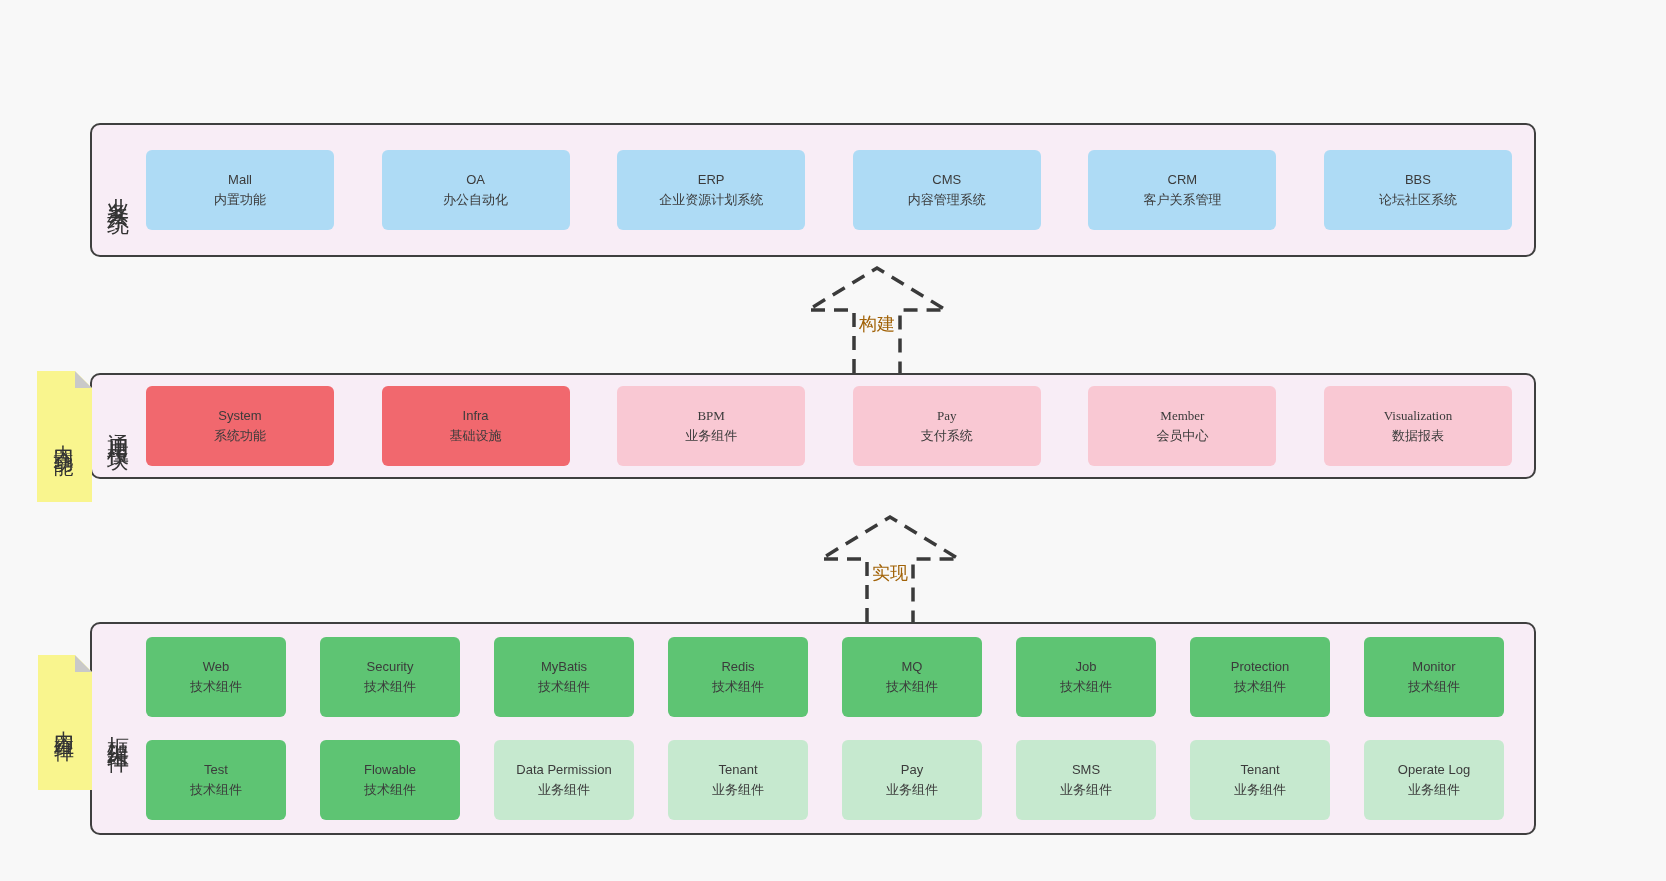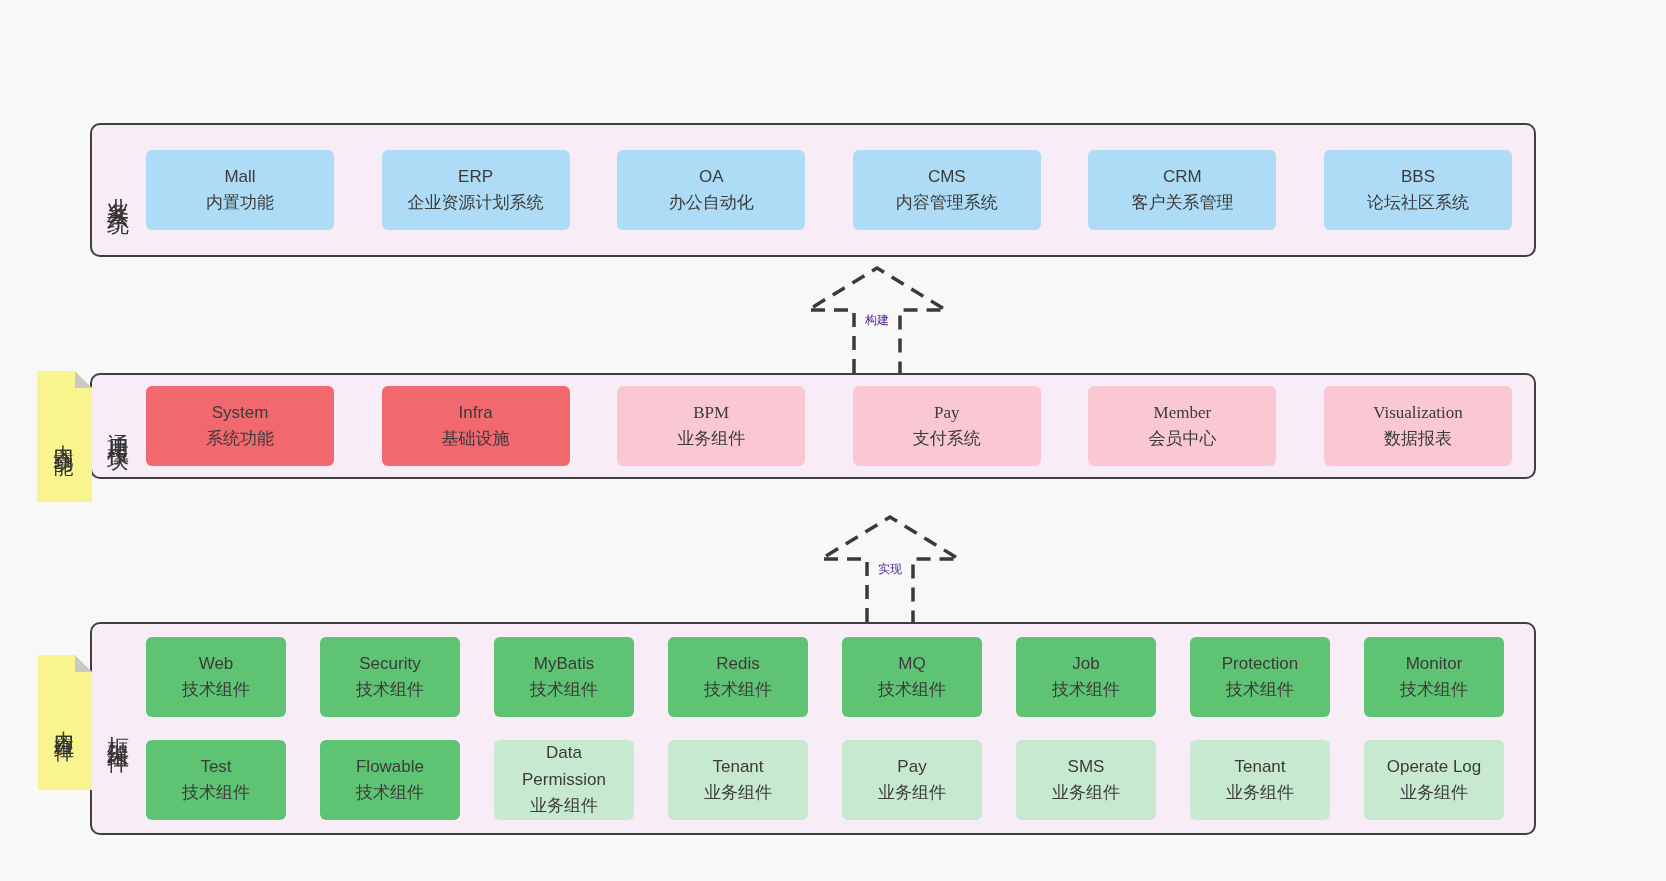--- a/index.html
+++ b/index.html
@@ -22,21 +22,21 @@
                writing-mode:vertical-rl;text-orientation:upright;font-size:22px;
                letter-spacing:5px;color:#333;}
   .items{flex:1;display:flex;align-items:center;justify-content:space-between;
          padding:0 22px 0 2px;}
   .items-col{flex:1;display:flex;flex-direction:column;justify-content:center;gap:23px;
              padding:0 30px 0 2px;}
   .items-col .row{display:flex;align-items:center;justify-content:space-between;}
 
   .item{box-sizing:border-box;border-radius:6px;display:flex;flex-direction:column;
         align-items:center;justify-content:center;text-align:center;
-        font-size:17px;line-height:1.55;color:var(--text);}
+        font-size:13px;line-height:1.55;color:var(--text);}
   .layer-1 .item,.layer-2 .item{width:188px;height:80px;}
   .layer-3 .item{width:140px;height:80px;}
   .item.blue{background:var(--blue);}
   .item.red{background:var(--red);}
   .item.pink{background:var(--pink);font-family:Liberation Serif, serif;}
   .item.green{background:var(--green);}
   .item.lightgreen{background:var(--lightgreen);}
   .layer-3 .item-name{max-width:112px;}
 
   .note{position:absolute;box-sizing:border-box;background:var(--yellow);z-index:3;
@@ -48,41 +48,41 @@
   .note-2{left:38px;top:655px;width:54px;height:135px;}
   .note .fold{position:absolute;top:0;right:0;width:17px;height:17px;background:var(--fold);
               clip-path:polygon(0 0,100% 100%,0 100%);}
 
   .arrow{position:absolute;width:150px;height:109px;z-index:2;}
   .arrow-1{left:802px;top:264px;}
   .arrow-2{left:815px;top:513px;}
   .arrow svg{width:100%;height:100%;display:block;}
   .arrow path{fill:none;stroke:#3a3a3a;stroke-width:3.5;stroke-dasharray:14 9;}
   .arrow-label{position:absolute;left:50%;top:48px;transform:translateX(-50%);
-               font-size:12px;color:#4c1d95;background:var(--bg);padding:0 2px;white-space:nowrap;}
+               font-size:18px;color:#a16207;background:var(--bg);padding:0 2px;white-space:nowrap;}
 </style>
 </head>
 <body>
 
 <div class="canvas">
   <div id="layers">
       <div class="layer layer-1">
         <div class="layer-label">业务系统</div>
         <div class="items">
           <div class="item blue">
             <div class="item-name">Mall</div>
             <div class="item-desc">内置功能</div>
           </div>
           <div class="item blue">
+            <div class="item-name">OA</div>
+            <div class="item-desc">办公自动化</div>
+          </div>
+          <div class="item blue">
             <div class="item-name">ERP</div>
             <div class="item-desc">企业资源计划系统</div>
-          </div>
-          <div class="item blue">
-            <div class="item-name">OA</div>
-            <div class="item-desc">办公自动化</div>
           </div>
           <div class="item blue">
             <div class="item-name">CMS</div>
             <div class="item-desc">内容管理系统</div>
           </div>
           <div class="item blue">
             <div class="item-name">CRM</div>
             <div class="item-desc">客户关系管理</div>
           </div>
           <div class="item blue">

